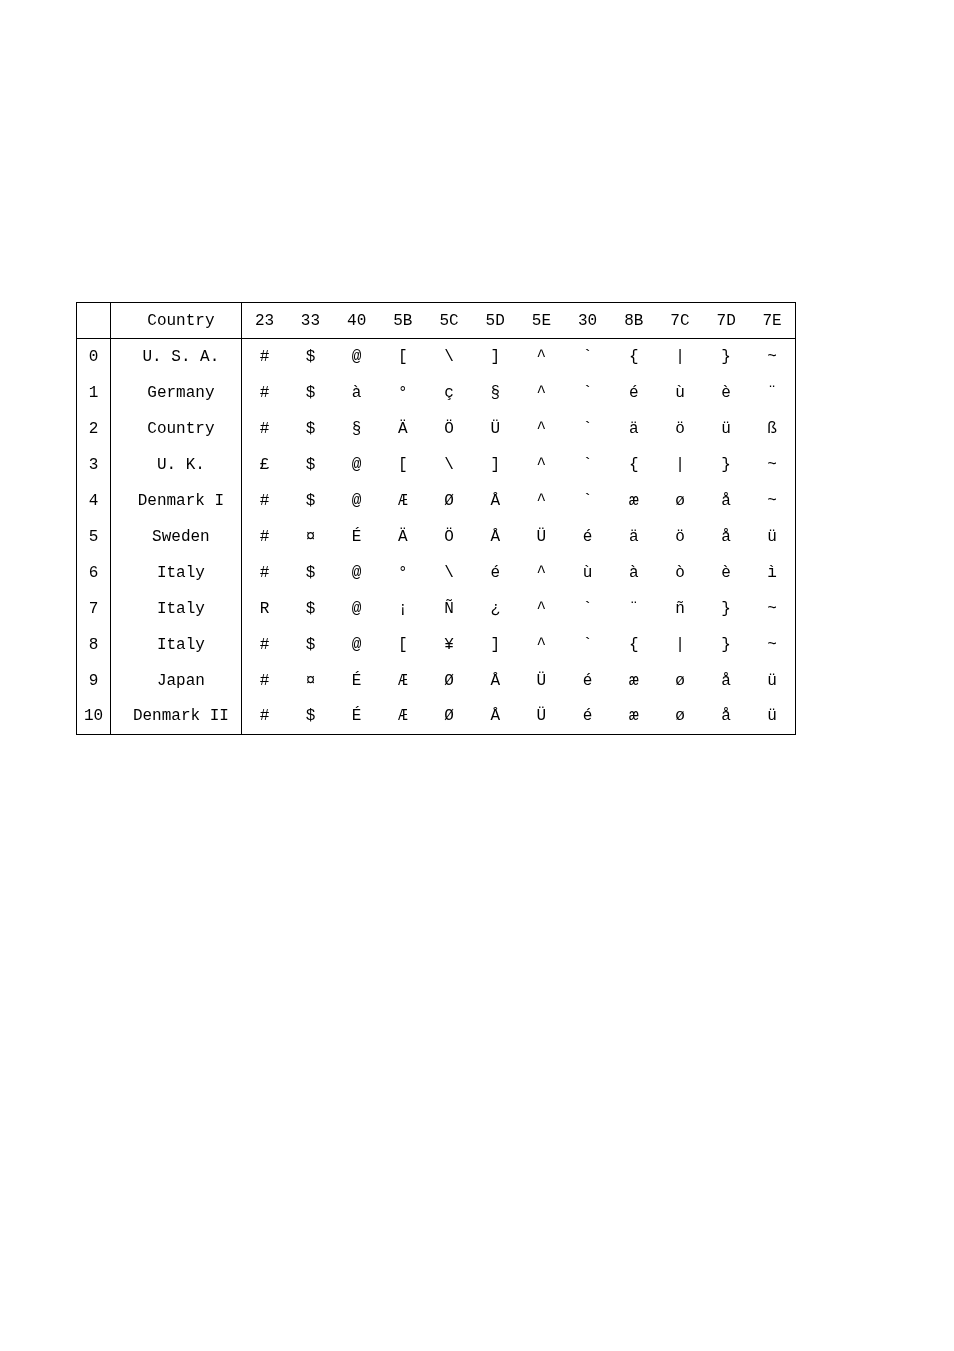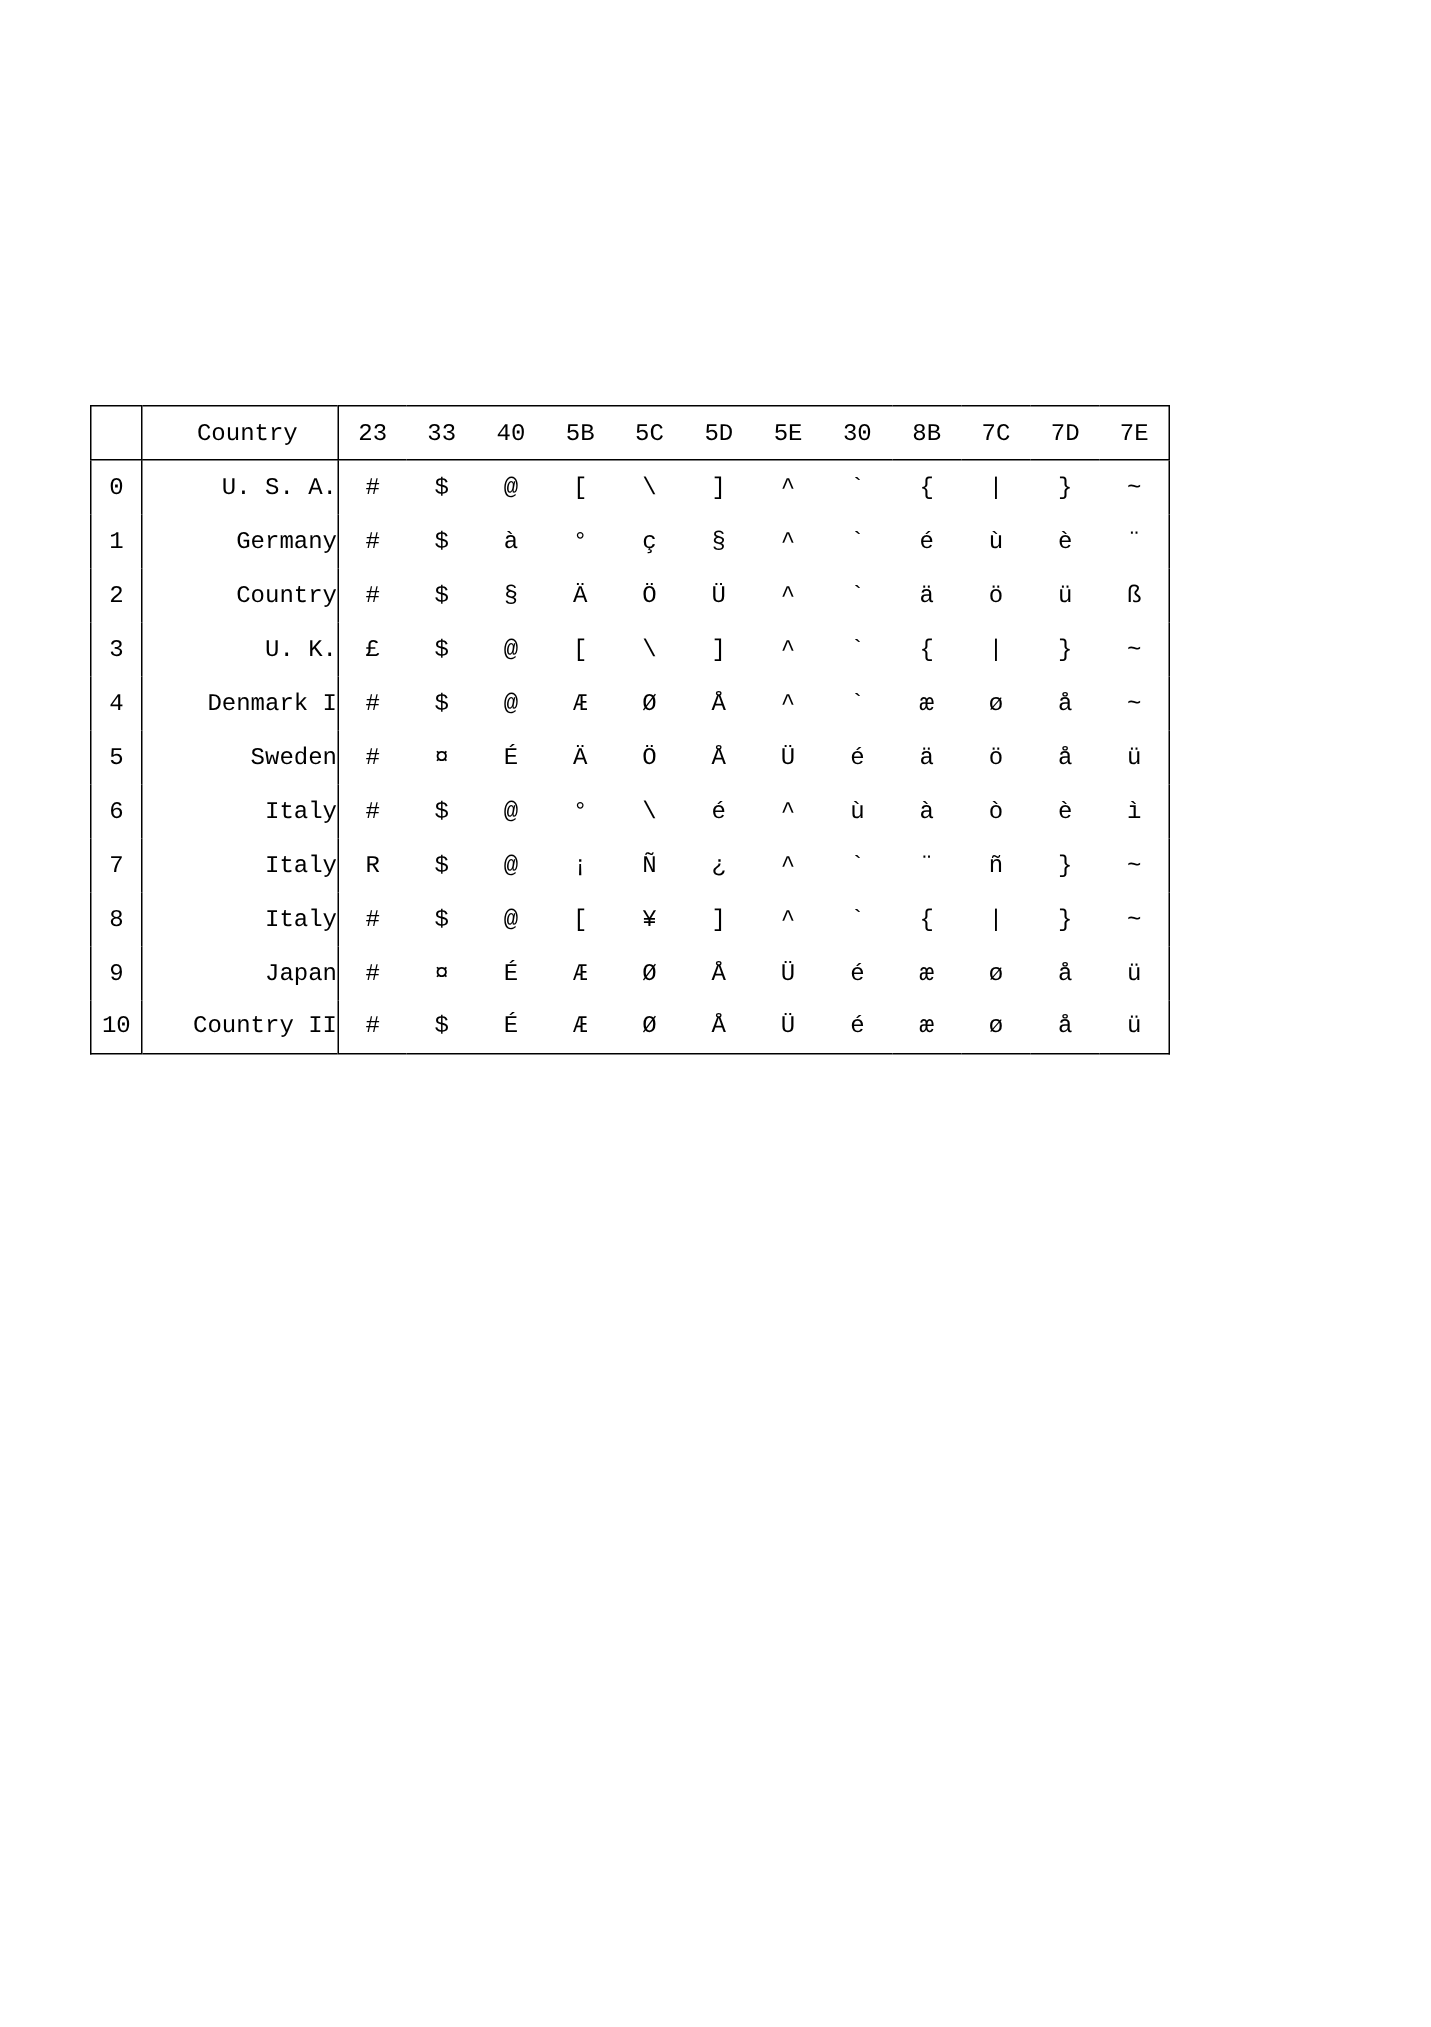--- a/index.html
+++ b/index.html
@@ -6,22 +6,23 @@
     body {
       margin: 0;
       padding: 0;
       background: #ffffff;
       font-family: "Courier New", monospace;
       width: 954px;
       height: 1351px;
     }
     .page {
       padding-top: 270px;
-      padding-left: 60px;
+      padding-left: 76px;
       padding-right: 100px;
+      margin-top: 32px;
     }
     table {
       border-collapse: collapse;
       width: 720px;
     }
     td, th {
       padding: 0;
       text-align: center;
       vertical-align: middle;
       height: 36px;
@@ -29,21 +30,21 @@
       font-weight: normal;
     }
     .idx-col {
       width: 34px;
       border-right: 1px solid #000;
       text-align: center;
     }
     .country-col {
       width: 130px;
       border-right: 1px solid #000;
-      text-align: right;
+      text-align: center;
       padding-left: 10px;
     }
     .code-col {
       width: 46px;
     }
     thead tr td {
       border-bottom: 1px solid #000;
     }
     table {
       border: 1px solid #000;
@@ -234,21 +235,21 @@
           <td class="code-col">Å</td>
           <td class="code-col">Ü</td>
           <td class="code-col">é</td>
           <td class="code-col">æ</td>
           <td class="code-col">ø</td>
           <td class="code-col">å</td>
           <td class="code-col">ü</td>
         </tr>
         <tr>
           <td class="idx-col">10</td>
-          <td class="country-col">Country II</td>
+          <td class="country-col">Denmark II</td>
           <td class="code-col">#</td>
           <td class="code-col">$</td>
           <td class="code-col">É</td>
           <td class="code-col">Æ</td>
           <td class="code-col">Ø</td>
           <td class="code-col">Å</td>
           <td class="code-col">Ü</td>
           <td class="code-col">é</td>
           <td class="code-col">æ</td>
           <td class="code-col">ø</td>

